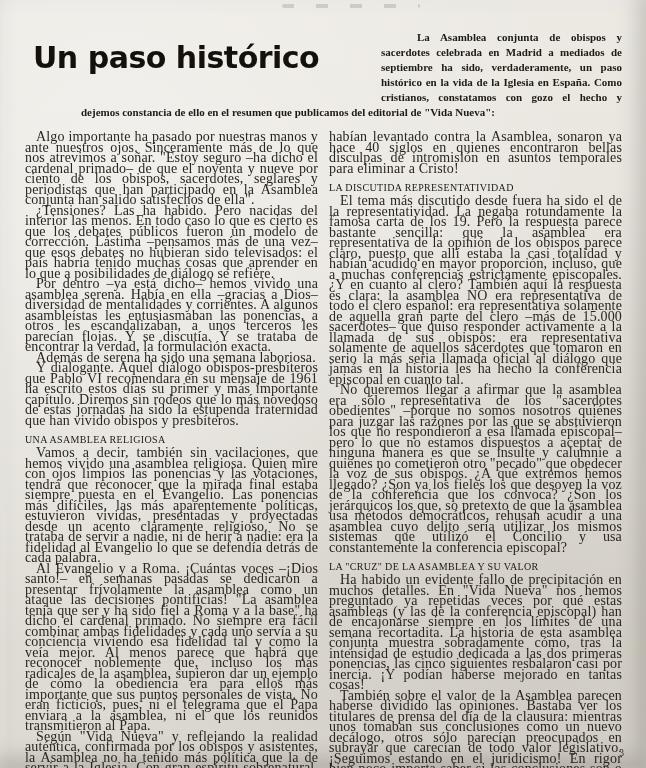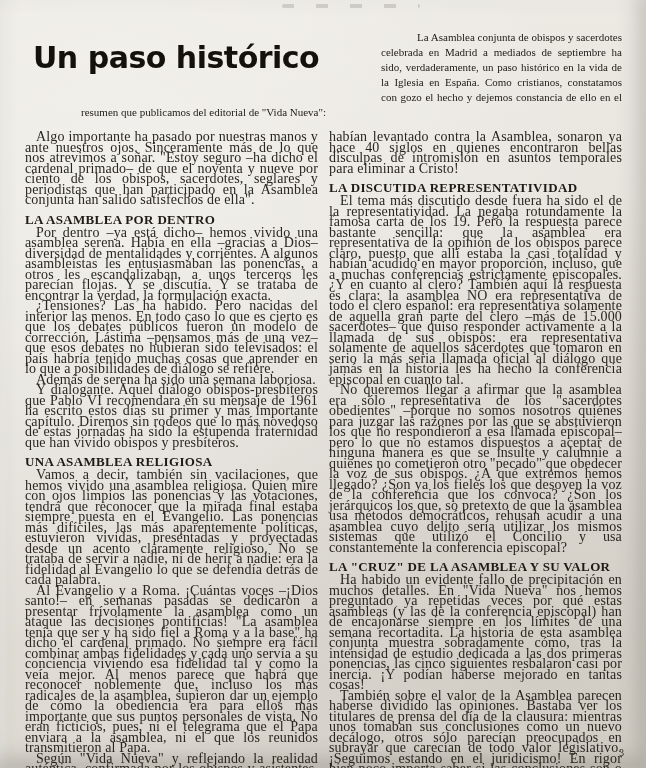--- a/index.html
+++ b/index.html
@@ -26,34 +26,34 @@
   .header::after{content:"";display:block;clear:both;}
   .title{
     float:left;width:340px;height:45px;margin:8px;overflow:visible;
     font-family:"DejaVu Sans", sans-serif;
     font-weight:bold;font-size:30px;line-height:40px;letter-spacing:-.5px;
     color:#14110d;
   }
   .intro-spacer{float:left;clear:left;width:56px;height:32px;}
   .intro{
     margin:0;text-align:justify;text-indent:36px;
-    font-weight:normal;font-size:11px;line-height:15px;
+    font-weight:bold;font-size:11px;line-height:15px;
     color:#1e1a14;
   }
   .columns{display:flex;gap:11px;padding:9px 24px 0 25px;}
   .col{flex:1 1 0;min-width:0;text-align:justify;}
   .para{
     margin:0;text-indent:11px;
     font-size:14px;line-height:10.5px;letter-spacing:.15px;
     color:#2a261f;
   }
   .para.no-indent{text-indent:0;}
   .sec-heading{
     margin:9px 0 3px 0;
-    font-size:13px;line-height:10px;font-weight:bold;letter-spacing:.35px;
+    font-size:10px;line-height:10px;font-weight:normal;letter-spacing:.35px;
     color:#1e1a14;
   }
   .page-number{
     position:absolute;right:22px;bottom:10px;
     font-size:9.5px;color:#2a261f;
   }
 </style>
 </head>
 <body>
 
@@ -62,23 +62,22 @@
 
   <header class="header">
     <h1 class="title">Un paso histórico</h1>
     <div class="intro-spacer"></div>
     <p class="intro">La Asamblea conjunta de obispos y sacerdotes celebrada en Madrid a mediados de septiembre ha sido, verdaderamente, un paso histórico en la vida de la Iglesia en España. Como cristianos, constatamos con gozo el hecho y dejemos constancia de ello en el resumen que publicamos del editorial de "Vida Nueva":</p>
   </header>
 
   <main class="columns">
     <section class="col" id="col-left">
         <p class="para">Algo importante ha pasado por nuestras manos y ante nuestros ojos. Sinceramente más de lo que nos atrevimos a soñar. "Estoy seguro –ha dicho el cardenal primado– de que el noventa y nueve por ciento de los obispos, sacerdotes, seglares y periodistas que han participado en la Asamblea conjunta han salido satisfechos de ella".</p>
-        <h3 class="sec-heading">LA ASAMBLEA POR DENTRO</h3>
+        <p class="para">¿Tensiones? Las ha habido. Pero nacidas del interior las menos. En todo caso lo que es cierto es que los debates públicos fueron un modelo de corrección. Lástima –pensamos más de una vez– que esos debates no hubieran sido televisados: el país habría tenido muchas cosas que aprender en lo que a posibilidades de diálogo se refiere.</p>
         <p class="para">Por dentro –ya está dicho– hemos vivido una asamblea serena. Había en ella –gracias a Dios– diversidad de mentalidades y corrientes. A algunos asambleístas les entusiasmaban las ponencias, a otros les escandalizaban, a unos terceros les parecían flojas. Y se discutía. Y se trataba de encontrar la verdad, la formulación exacta.</p>
-        <p class="para">¿Tensiones? Las ha habido. Pero nacidas del interior las menos. En todo caso lo que es cierto es que los debates públicos fueron un modelo de corrección. Lástima –pensamos más de una vez– que esos debates no hubieran sido televisados: el país habría tenido muchas cosas que aprender en lo que a posibilidades de diálogo se refiere.</p>
         <p class="para">Además de serena ha sido una semana laboriosa.</p>
         <p class="para">Y dialogante. Aquel diálogo obispos-presbíteros que Pablo VI recomendara en su mensaje de 1961 ha escrito estos días su primer y más importante capítulo. Diremos sin rodeos que lo más novedoso de estas jornadas ha sido la estupenda fraternidad que han vivido obispos y presbíteros.</p>
         <h3 class="sec-heading">UNA ASAMBLEA RELIGIOSA</h3>
         <p class="para">Vamos a decir, también sin vacilaciones, que hemos vivido una asamblea religiosa. Quien mire con ojos limpios las ponencias y las votaciones, tendrá que reconocer que la mirada final estaba siempre puesta en el Evangelio. Las ponencias más difíciles, las más aparentemente políticas, estuvieron vividas, presentadas y proyectadas desde un acento claramente religioso. No se trataba de servir a nadie, ni de herir a nadie: era la fidelidad al Evangelio lo que se defendía detrás de cada palabra.</p>
         <p class="para">Al Evangelio y a Roma. ¡Cuántas voces –¡Dios santo!– en semanas pasadas se dedicaron a presentar frívolamente la asamblea como un ataque las decisiones pontificias! "La asamblea tenía que ser y ha sido fiel a Roma y a la base" ha dicho el cardenal primado. No siempre era fácil combinar ambas fidelidades y cada uno servía a su conciencia viviendo esa fidelidad tal y como la veía mejor. Al menos parece que habrá que reconocer noblemente que, incluso los más radicales de la asamblea, supieron dar un ejemplo de cómo la obediencia era para ellos más importante que sus puntos personales de vista. No eran ficticios, pues, ni el telegrama que el Papa enviara a la asamblea, ni el que los reunidos transmitieron al Papa.</p>
         <p class="para">Según "Vida Nueva" y reflejando la realidad auténtica, confirmada por los obispos y asistentes, la Asamblea no ha tenido más política que la de servir a la Iglesia. Con gran espíritu sobrenatural, se pedía una respetuosa independencia entre la Iglesia y el Estado. Se señalaba, asimismo, el deseo de que se llegue a una economía de la Iglesia en la que no se precise la ayuda oficial. Se rogaba que los obispos no formen parte de organismos temporales. Se quería aspirar a ser "ministros de la reconciliación" de todos e iluminadores de todos a la luz del Evangelio para clarificar todas las tendencias, levantando la bandera de los derechos del hombre. Sencillamente, se quería realizar lo que Cristo nos dijo, esto es, dar al César lo que es del César, pero reservar celosamente para Dios lo que es de Dios. Esta fue la conducta nítida y ejemplar de la Asamblea.</p>
         <p class="para">¡Qué razón fácil el Cardenal Primado de España cuando en la sesión de clausura recordaba que acusaciones como las que se</p>
       </section>
     <section class="col" id="col-right">
         <p class="para no-indent">habían levantado contra la Asamblea, sonaron ya hace 40 siglos en quienes encontraron bellas disculpas de intromisión en asuntos temporales para eliminar a Cristo!</p>

